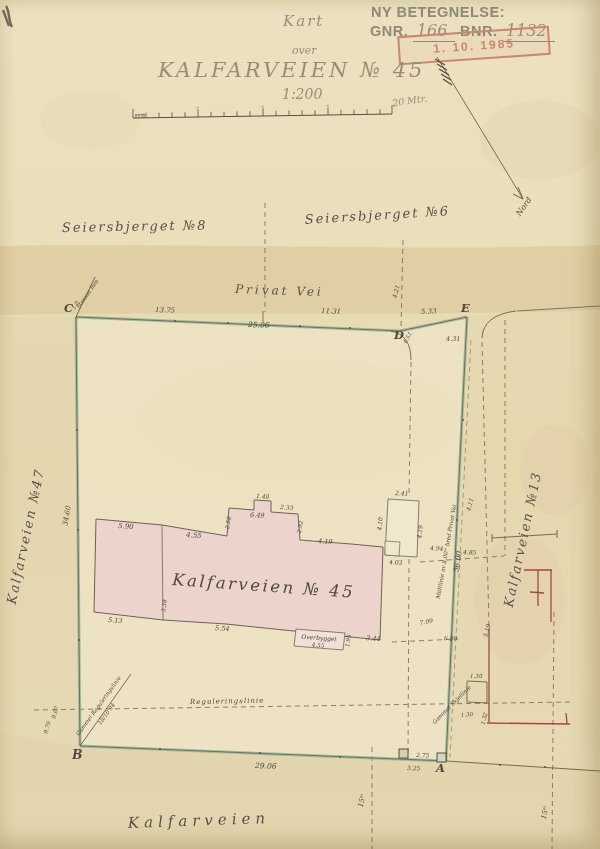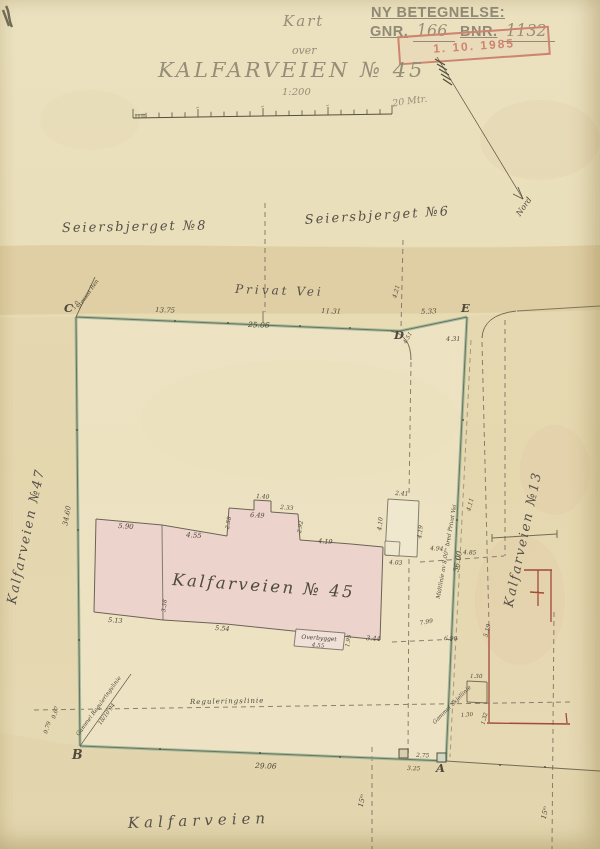--- a/index.html
+++ b/index.html
@@ -5,21 +5,21 @@
   html,body{margin:0;padding:0;}
   body{
     width:600px;height:849px;position:relative;overflow:hidden;
     background:linear-gradient(180deg,#ece1bf 0%,#e8dcb4 30%,#e7dab1 55%,#e9debb 100%);
     font-family:"DejaVu Serif",serif;
   }
   .page{position:absolute;inset:0;}
   .vignette{position:absolute;inset:0;pointer-events:none;
     box-shadow:inset -10px -8px 22px rgba(120,95,40,.28), inset 4px 2px 14px rgba(150,120,60,.12);}
   .hdr{position:absolute;color:#45423a;}
-  .printed{font-family:"Liberation Sans",sans-serif;font-weight:bold;letter-spacing:.5px;text-decoration:underline;}
+  .printed{font-family:"Liberation Sans",sans-serif;font-weight:bold;letter-spacing:.5px;}
   .hw{font-family:"DejaVu Serif",serif;font-style:italic;color:#4f4a3d;}
   .uline{border-bottom:1.5px solid #45423a;padding:0 8px 1px 4px;}
   .stamp{position:absolute;left:398px;top:31px;width:148px;height:25px;
     border:2px solid #b43a2d;transform:rotate(-4deg);display:flex;align-items:center;justify-content:center;
     color:#b43a2d;font-family:"Liberation Sans",sans-serif;font-weight:bold;font-size:12px;
     letter-spacing:2px;background:rgba(180,58,45,.06);}
   svg{position:absolute;left:0;top:0;}
   svg text{fill:#4f4a3d;font-family:"DejaVu Serif",serif;font-style:italic;}.s6{font-size:6px}.s65{font-size:6.5px}.s7{font-size:7px}
   .s75{font-size:7.5px}.s8{font-size:8px}
   .pt{font-size:11.5px;font-weight:bold;}
@@ -41,21 +41,21 @@
     <span class="printed">GNR.</span>
     <span class="hw uline" style="font-size:16px;">166</span>
     <span class="printed">BNR.</span>
     <span class="hw uline" style="font-size:16px;">1132</span>
   </div>
   <div class="stamp">1. 10. 1985</div>
 
   <div class="hdr hw" style="left:283px;top:12px;font-size:15px;letter-spacing:2px;">Kart</div>
   <div class="hdr hw" style="left:292px;top:44px;font-size:11px;">over</div>
   <div class="hdr hw" style="left:158px;top:58px;font-size:21px;letter-spacing:3px;">KALFARVEIEN  № 45</div>
-  <div class="hdr hw" style="left:282px;top:86px;font-size:10px;">1:200</div>
+  <div class="hdr hw" style="left:282px;top:86px;font-size:14px;">1:200</div>
   <div class="hdr hw" style="left:392px;top:95px;font-size:9.5px;transform:rotate(-8deg);">20 Mtr.</div>
 
   <svg width="600" height="849" viewBox="0 0 600 849">
 
     <g>
       <rect x="0" y="0" width="600" height="246" fill="#ece2c2" opacity=".45"></rect>
       <path d="M0,246 C140,242 420,252 600,245 L600,310 C420,317 180,311 0,315 Z" fill="#d9c498" opacity=".55"></path>
       <path d="M0,733 L80,746 L446,761 L600,771 L600,849 L0,849 Z" fill="#dccca0" opacity=".45"></path>
       <polygon points="76,317 400,331 467,317 446,761 80,746" fill="#f2ead0" opacity=".5"></polygon>
       <path d="M467,317 L600,306 L600,771 L446,761 Z" fill="#e0d2a8" opacity=".3"></path>

